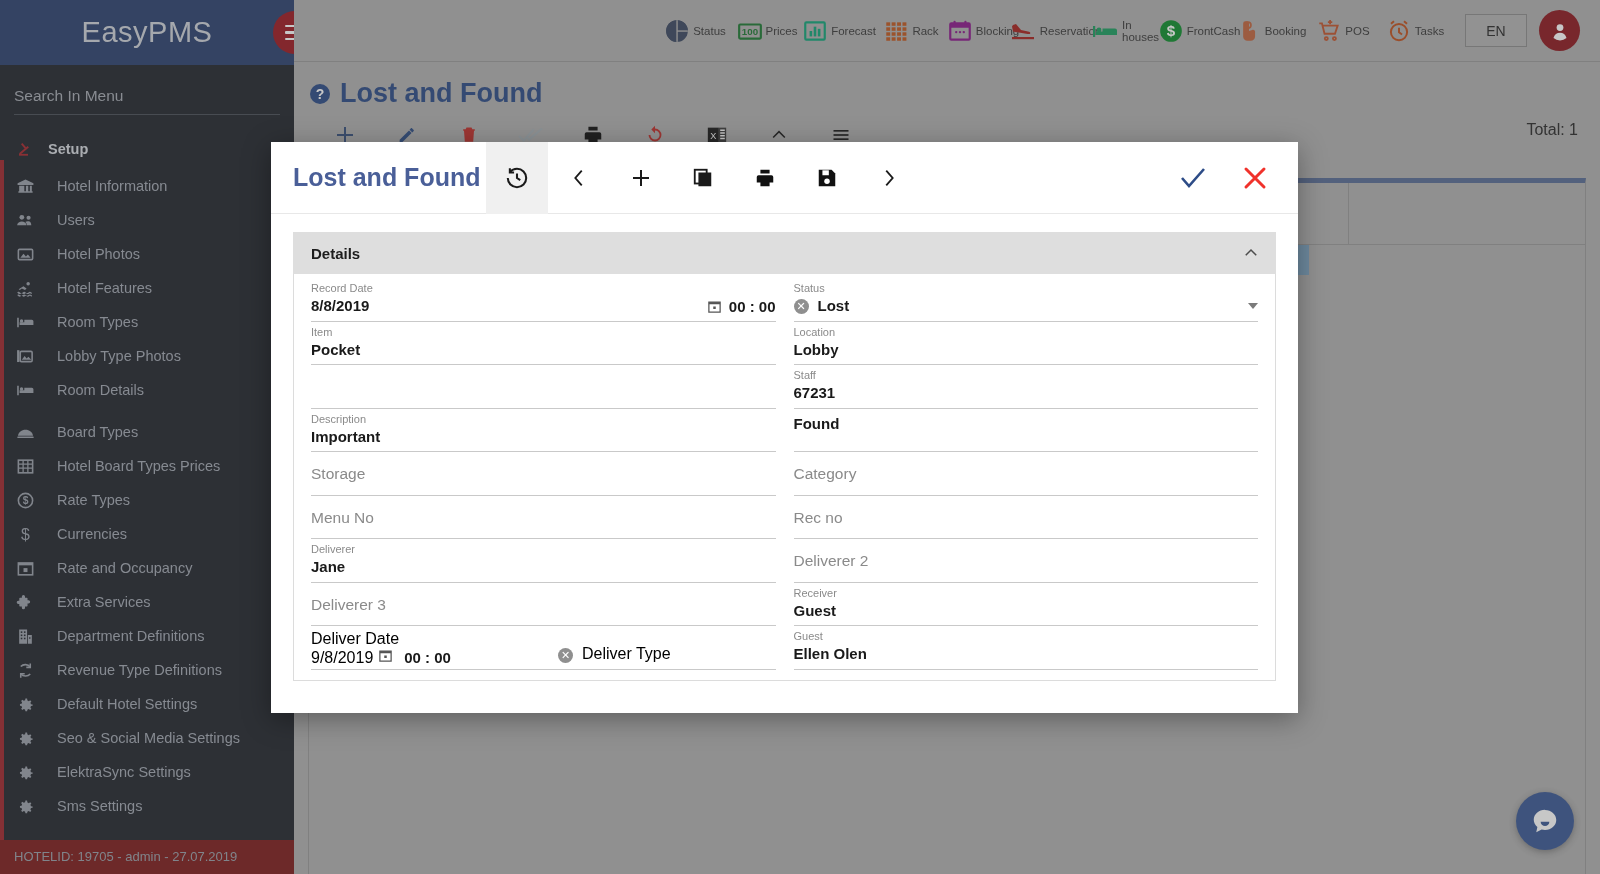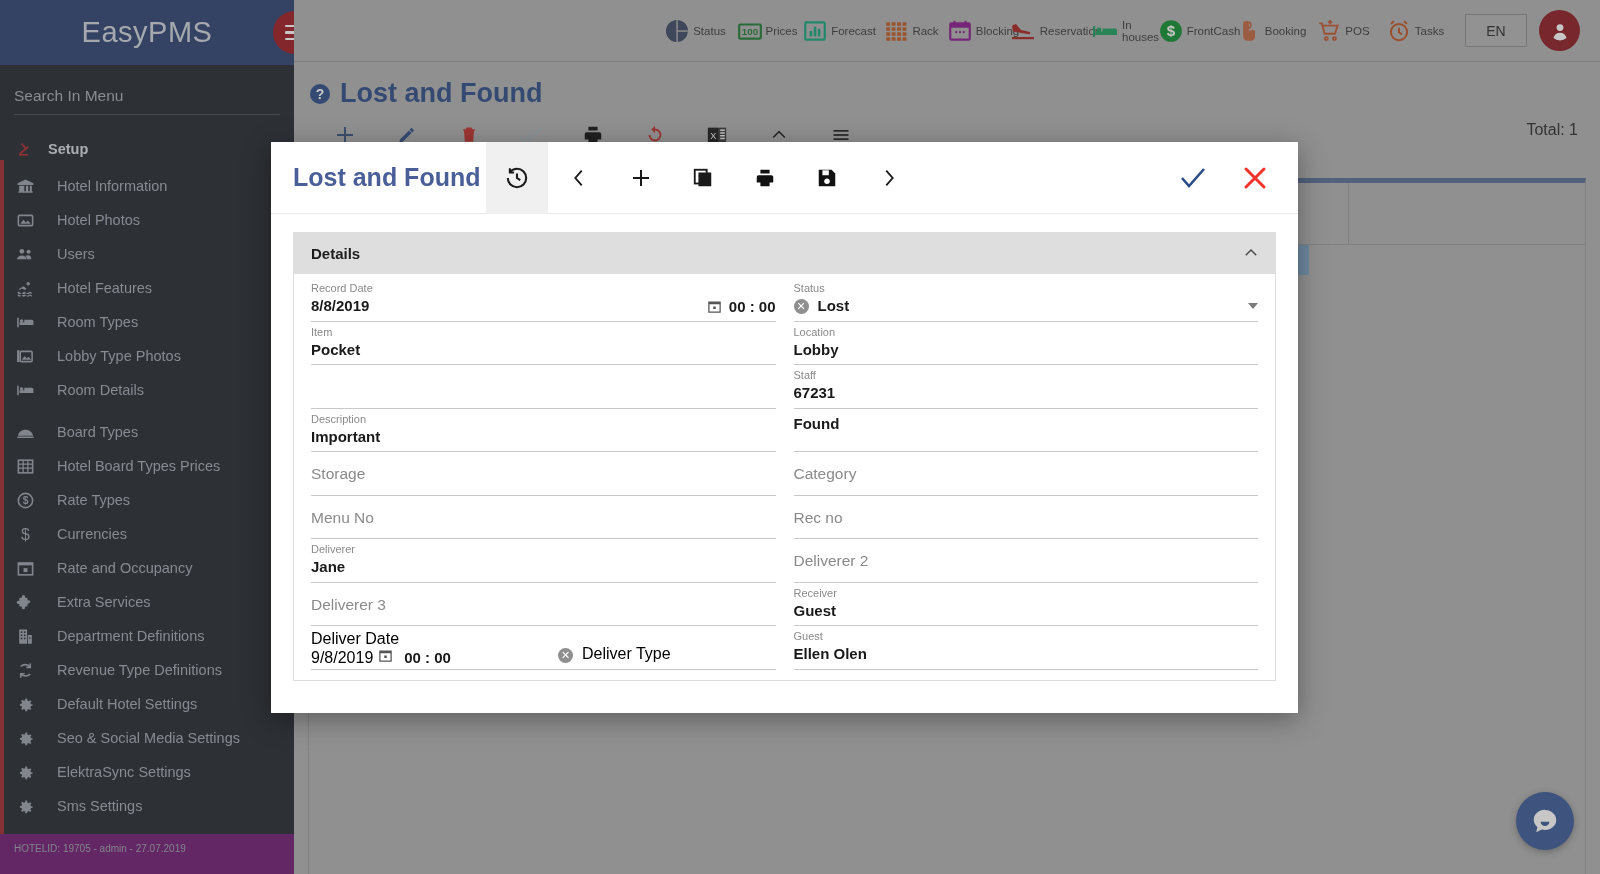--- a/index.html
+++ b/index.html
@@ -63,23 +63,23 @@
     width: 22px; height: 20px; display:inline-flex;
     align-items:center; justify-content:center; flex: 0 0 22px;
   }
   .menu-icon svg { display: block; }
   .accent-line {
     position: absolute; left: 0; top: 160px; width: 4px; height: 700px;
     background: #a0282e;
   }
   .sb-footer {
     position: absolute; left: 0; bottom: 0; width: 294px;
-    padding: 9px 14px 20px 14px;
-    color: #9aa0a9; font-size: 10px;
-    background: #701a75;
+    padding: 9px 14px 10px 14px;
+    color: #9aa0a9; font-size: 13px;
+    background: #7f1d1d;
   }
 
   
   .topnav {
     position: absolute; left: 294px; top: 0;
     width: 1306px; height: 62px;
     background: #b0b0b0;
     display: flex; align-items: center; justify-content: flex-end;
     padding-right: 16px; gap: 0px;
     border-bottom: 1px solid #9a9a9a;
@@ -517,36 +517,36 @@
       <div class="menu-item">
         <span class="menu-icon">
           <svg width="19" height="19" viewBox="0 0 24 24" fill="#9ba1ab">
               <path d="M12 3L2 8v2h20V8L12 3zM4 11v7H3v2h18v-2h-1v-7h-2.5v7h-2v-7h-3v7h-2v-7H4z"></path>
             </svg>
         </span>
         <span>Hotel Information</span>
       </div>
       <div class="menu-item">
         <span class="menu-icon">
-          <svg width="19" height="19" viewBox="0 0 24 24">
-              <rect x="3" y="5.5" width="18" height="13" rx="1.5" fill="none" stroke="#9ba1ab" stroke-width="2"></rect>
-              <path d="M5.5 16l4-5 3 3.5 2.5-2.5 3.5 4h-13z" fill="#9ba1ab"></path>
-            </svg>
-        </span>
-        <span>Hotel Photos</span>
-      </div>
-      <div class="menu-item">
-        <span class="menu-icon">
           <svg width="20" height="19" viewBox="0 0 24 24" fill="#9ba1ab">
               <circle cx="8" cy="8" r="3"></circle>
               <circle cx="16.5" cy="8.5" r="2.6"></circle>
               <path d="M2 18c.6-3 3-4.6 6-4.6S13.4 15 14 18H2zM14.6 18c-.3-1.7-1.1-3.1-2.3-4a6 6 0 014.2-.9c2 .3 3.3 1.8 3.5 4.9h-5.4z"></path>
             </svg>
         </span>
         <span>Users</span>
+      </div>
+      <div class="menu-item">
+        <span class="menu-icon">
+          <svg width="19" height="19" viewBox="0 0 24 24">
+              <rect x="3" y="5.5" width="18" height="13" rx="1.5" fill="none" stroke="#9ba1ab" stroke-width="2"></rect>
+              <path d="M5.5 16l4-5 3 3.5 2.5-2.5 3.5 4h-13z" fill="#9ba1ab"></path>
+            </svg>
+        </span>
+        <span>Hotel Photos</span>
       </div>
       <div class="menu-item">
         <span class="menu-icon">
           <svg width="20" height="19" viewBox="0 0 24 24" fill="#9ba1ab">
               <circle cx="16" cy="6" r="2.2"></circle>
               <path d="M4 13l6-4 4 3-2 2-4-2-2.5 2L4 13z"></path>
               <path d="M2 17c1.2-1 2.4-1 3.6 0s2.4 1 3.6 0 2.4-1 3.6 0 2.4 1 3.6 0 2.4-1 3.6 0l1 .8-1 1.3-1-.8c-.6-.5-1-.5-1.6 0-1.2 1-2.4 1-3.6 0-.6-.5-1-.5-1.6 0-1.2 1-2.4 1-3.6 0-.6-.5-1-.5-1.6 0-1.2 1-2.4 1-3.6 0l-1-.8 1-1.3.6.8z"></path>
               <path d="M2 20.3c1.2-1 2.4-1 3.6 0s2.4 1 3.6 0 2.4-1 3.6 0 2.4 1 3.6 0 2.4-1 3.6 0l1 .8-1 1.3-1-.8c-.6-.5-1-.5-1.6 0-1.2 1-2.4 1-3.6 0-.6-.5-1-.5-1.6 0-1.2 1-2.4 1-3.6 0-.6-.5-1-.5-1.6 0-1.2 1-2.4 1-3.6 0l-1-.8 1-1.3.6.8z"></path>
             </svg>
         </span>

